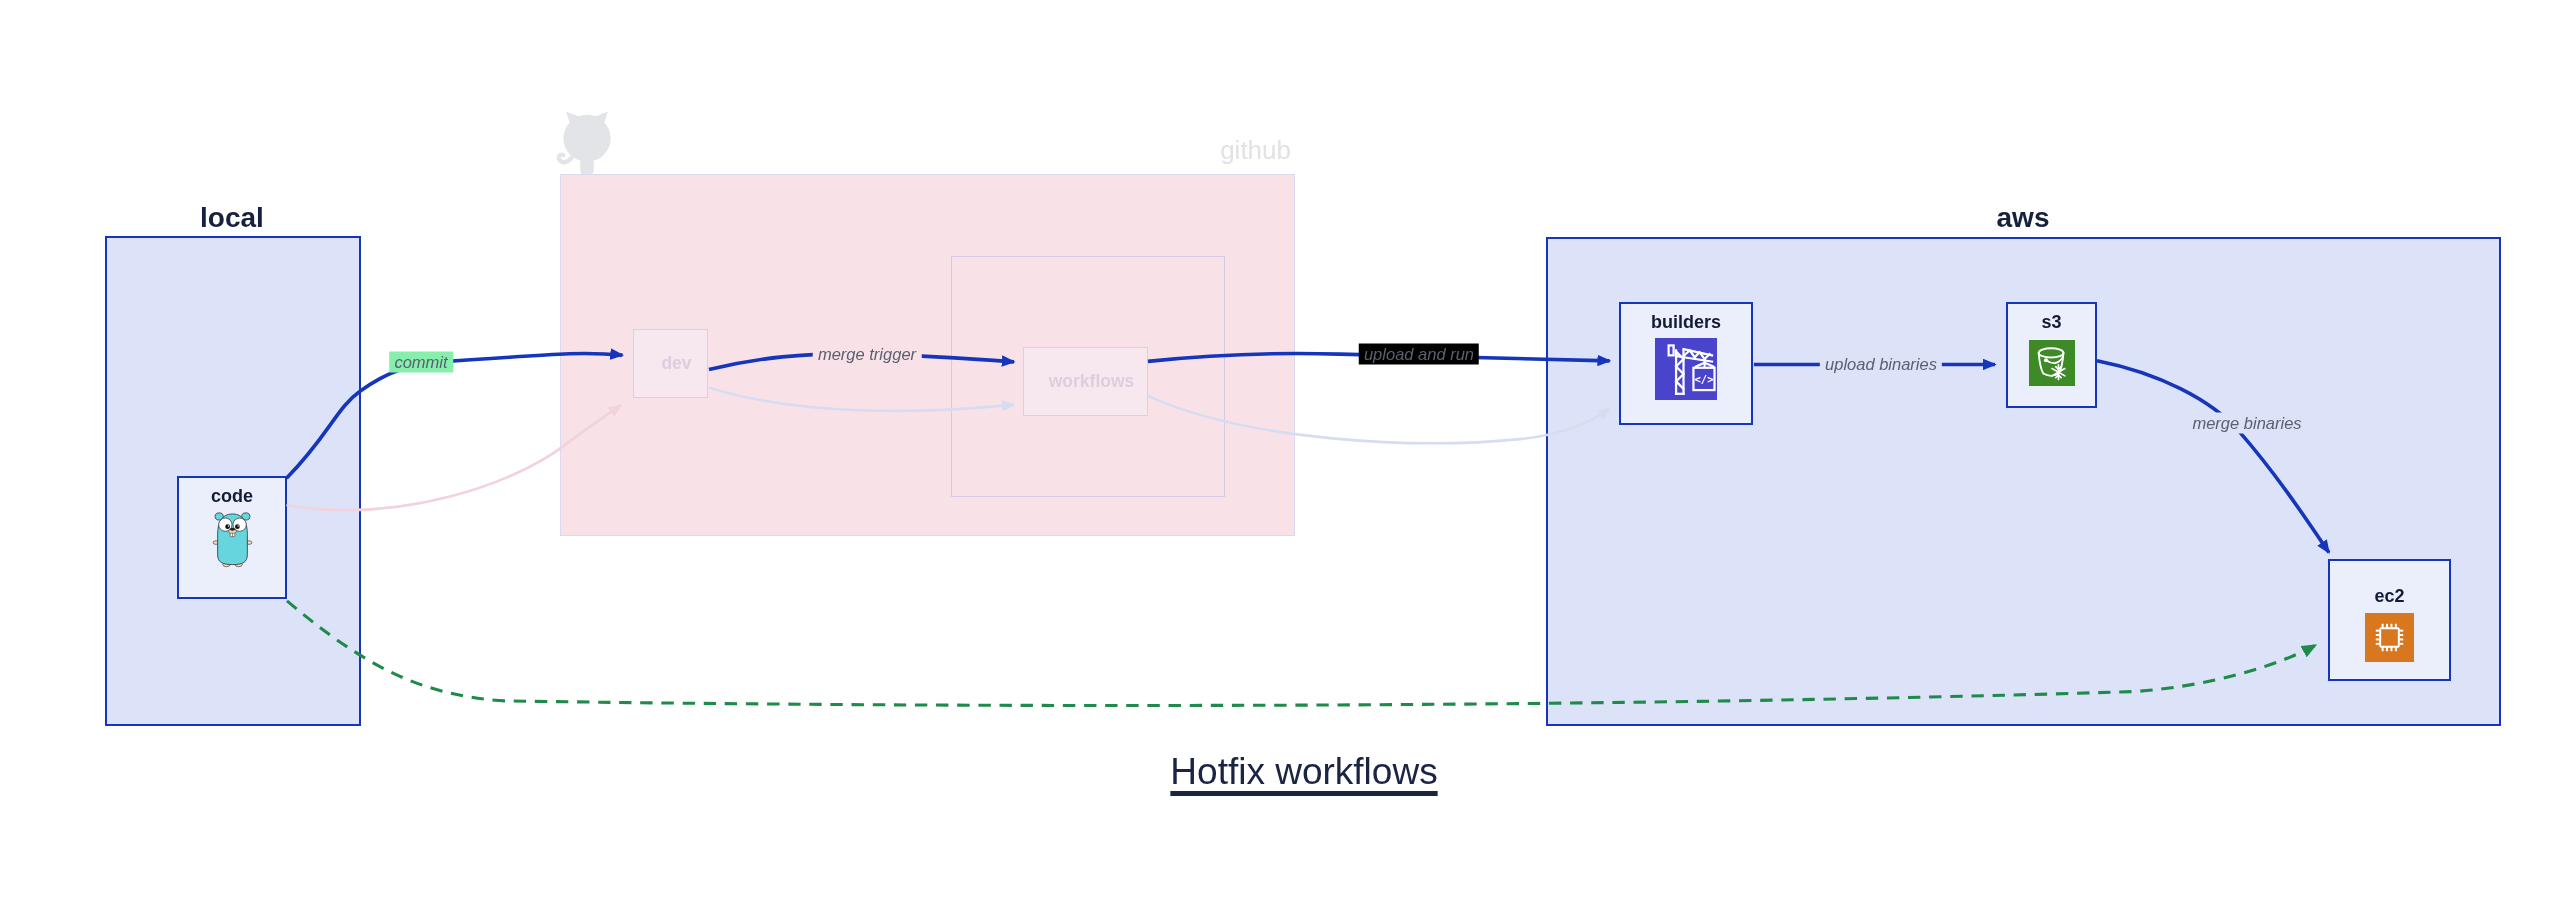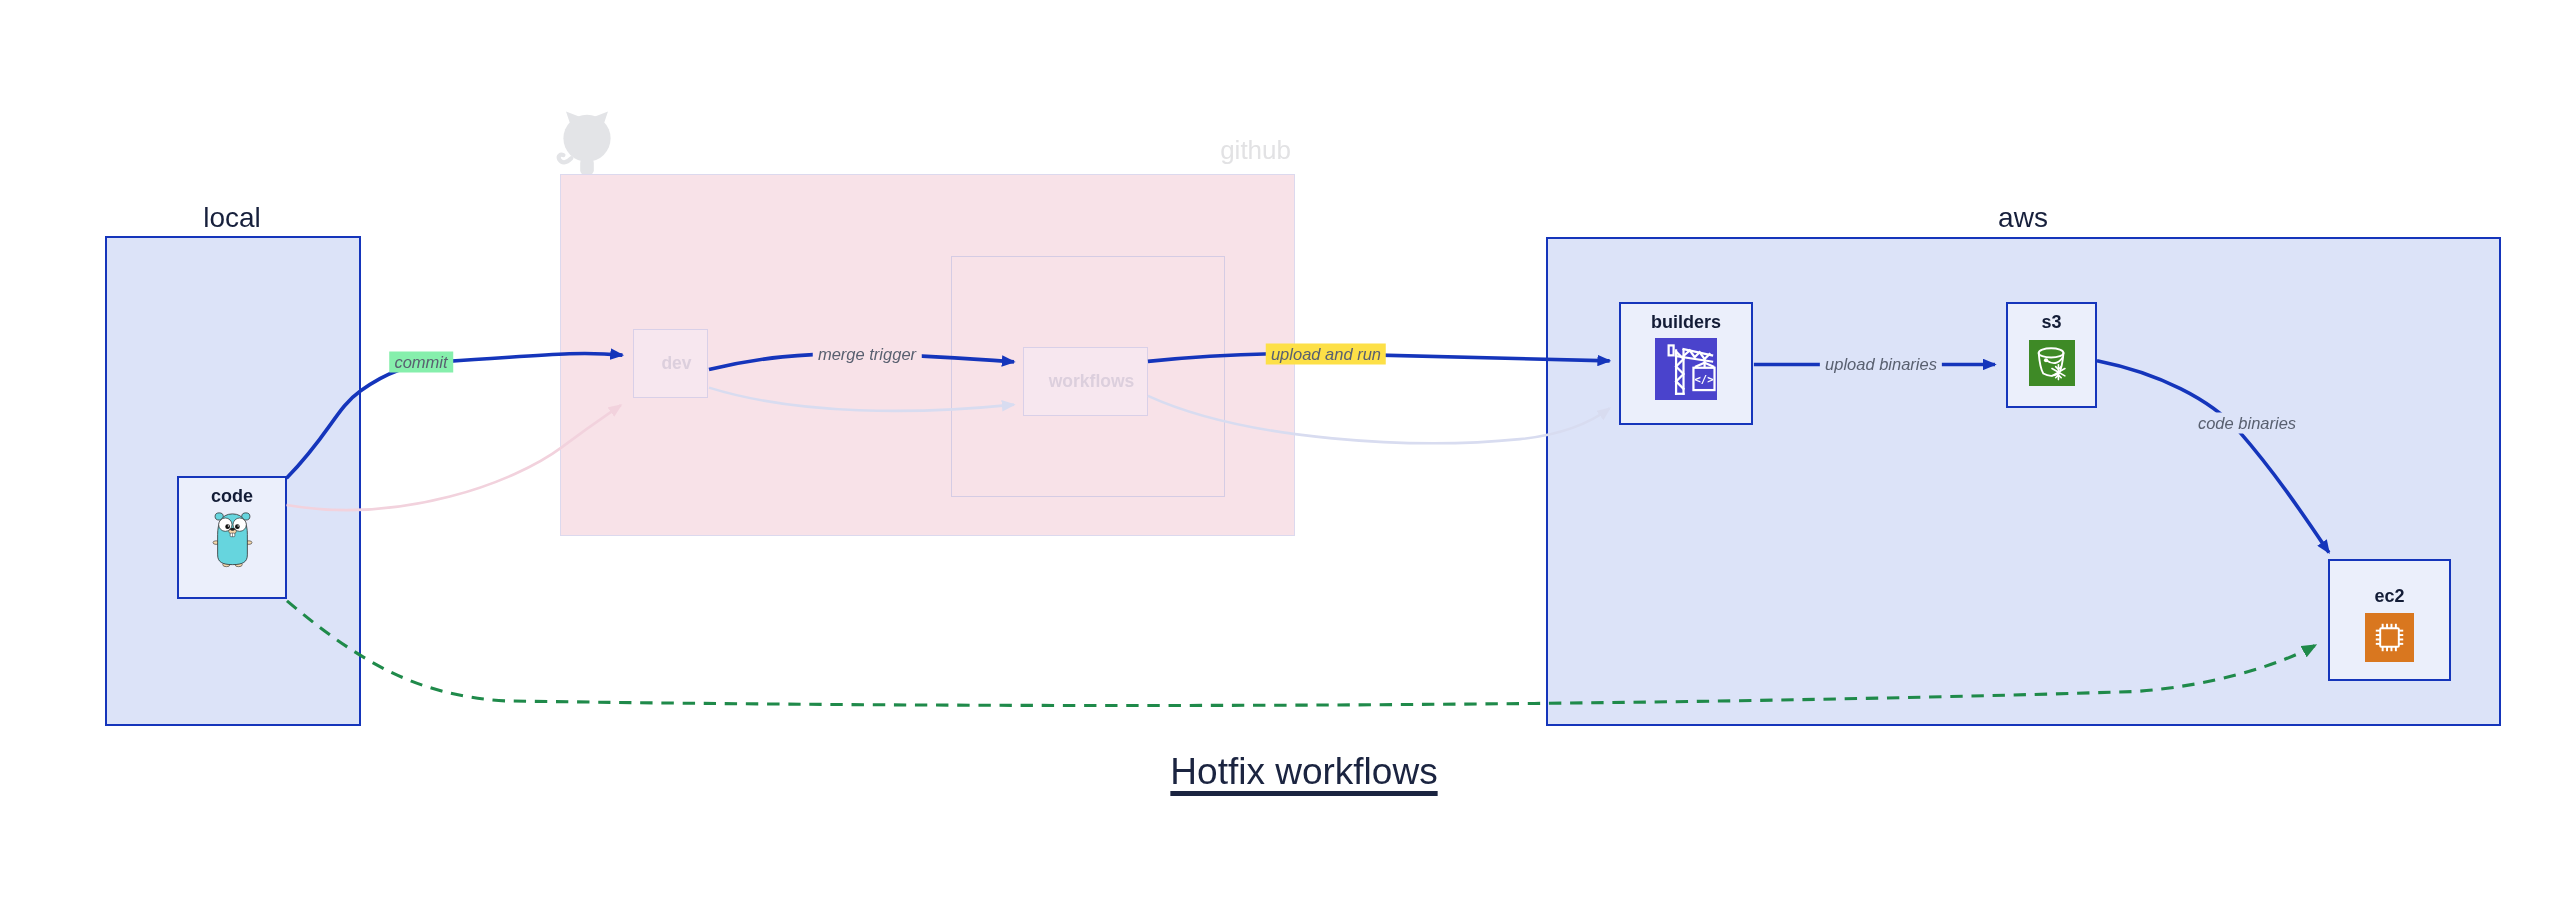--- a/index.html
+++ b/index.html
@@ -1,19 +1,19 @@
 <!DOCTYPE html>
 <html style="font-size:8.2px"><head>
 <meta charset="utf-8">
 <style>
   html,body{margin:0;padding:0;background:#ffffff;}
   .canvas{position:relative;width:2604px;height:902px;background:#ffffff;overflow:hidden;
           font-family:"Liberation Sans","DejaVu Sans",sans-serif;}
   .container-box{position:absolute;box-sizing:border-box;}
-  .container-label{position:absolute;font-size:28px;font-weight:400;color:#17203c;transform:translateX(-50%);white-space:nowrap;}
+  .container-label{position:absolute;font-size:28px;font-weight:700;color:#17203c;transform:translateX(-50%);white-space:nowrap;}
   .region-label{position:absolute;font-size:26px;font-weight:500;color:#e2e2e4;white-space:nowrap;}
   .node{position:absolute;box-sizing:border-box;display:flex;flex-direction:column;align-items:center;}
   .node-label{font-size:18px;font-weight:bold;color:#131c36;margin-top:8.2px;}
   .faded-node{position:absolute;box-sizing:border-box;border:1.5px solid #d9d0e8;background:#f7e7ef;
               display:flex;align-items:center;justify-content:center;}
   .faded-node-label{font-size:17.5px;font-weight:bold;color:#dccfdd;margin-left:12px;}
   .edge-svg{position:absolute;left:0;top:0;z-index:3;pointer-events:none;}
   .edge-label{position:absolute;z-index:4;font-size:16.5px;font-style:italic;font-weight:500;color:#596070;
               transform:translate(-50%,-50%);padding:1px 5.2px;white-space:nowrap;}
   .title{position:absolute;font-size:37px;font-weight:400;color:#1b2440;transform:translateX(-50%);
@@ -168,20 +168,20 @@
     <path d="M1376,717 C1470,694 1560,684 1683,687 C1800,690 1900,697 1968,702" fill="none" stroke="#1535bb" stroke-width="7" marker-end="url(#ar-blue)"></path>
     <path d="M2228,701 C2350,688 2470,683 2600,687 C2800,693 3000,697 3124,700" fill="none" stroke="#1535bb" stroke-width="7" marker-end="url(#ar-blue)"></path>
     <path d="M3404,707 L3872,707" fill="none" stroke="#1535bb" stroke-width="7" marker-end="url(#ar-blue)"></path>
     <path d="M4070,700 C4190,724 4290,775 4345,836 C4420,922 4478,1010 4520,1072" fill="none" stroke="#1535bb" stroke-width="7" marker-end="url(#ar-blue)"></path>
 
     <path d="M557,1166 C710,1295 820,1350 980,1360 C1900,1374 3100,1374 4140,1342 C4290,1332 4420,1292 4494,1252" fill="none" stroke="#1f8a4a" stroke-width="6" stroke-dasharray="24 17" marker-end="url(#ar-green)"></path>
   </svg>
 
   <div class="edge-label" style="left:421px;top:362px;background:#86efac;">commit</div>
   <div class="edge-label" style="left:867px;top:354px;background:#f8e2e8;">merge trigger</div>
-  <div class="edge-label" style="left:1326px;top:354px;background:#fde047;">upload and run</div>
+  <div class="edge-label" style="left:1419px;top:354px;background:#000000;">upload and run</div>
   <div class="edge-label" style="left:1881px;top:364px;background:#dce3f8;">upload binaries</div>
-  <div class="edge-label" style="left:2247px;top:423px;background:#dce3f8;">code binaries</div>
+  <div class="edge-label" style="left:2247px;top:423px;background:#dce3f8;">merge binaries</div>
 
   <div class="title" style="left:1304px;top:751px;">Hotfix workflows</div>
 
 </div>
 
 
 </body></html>

